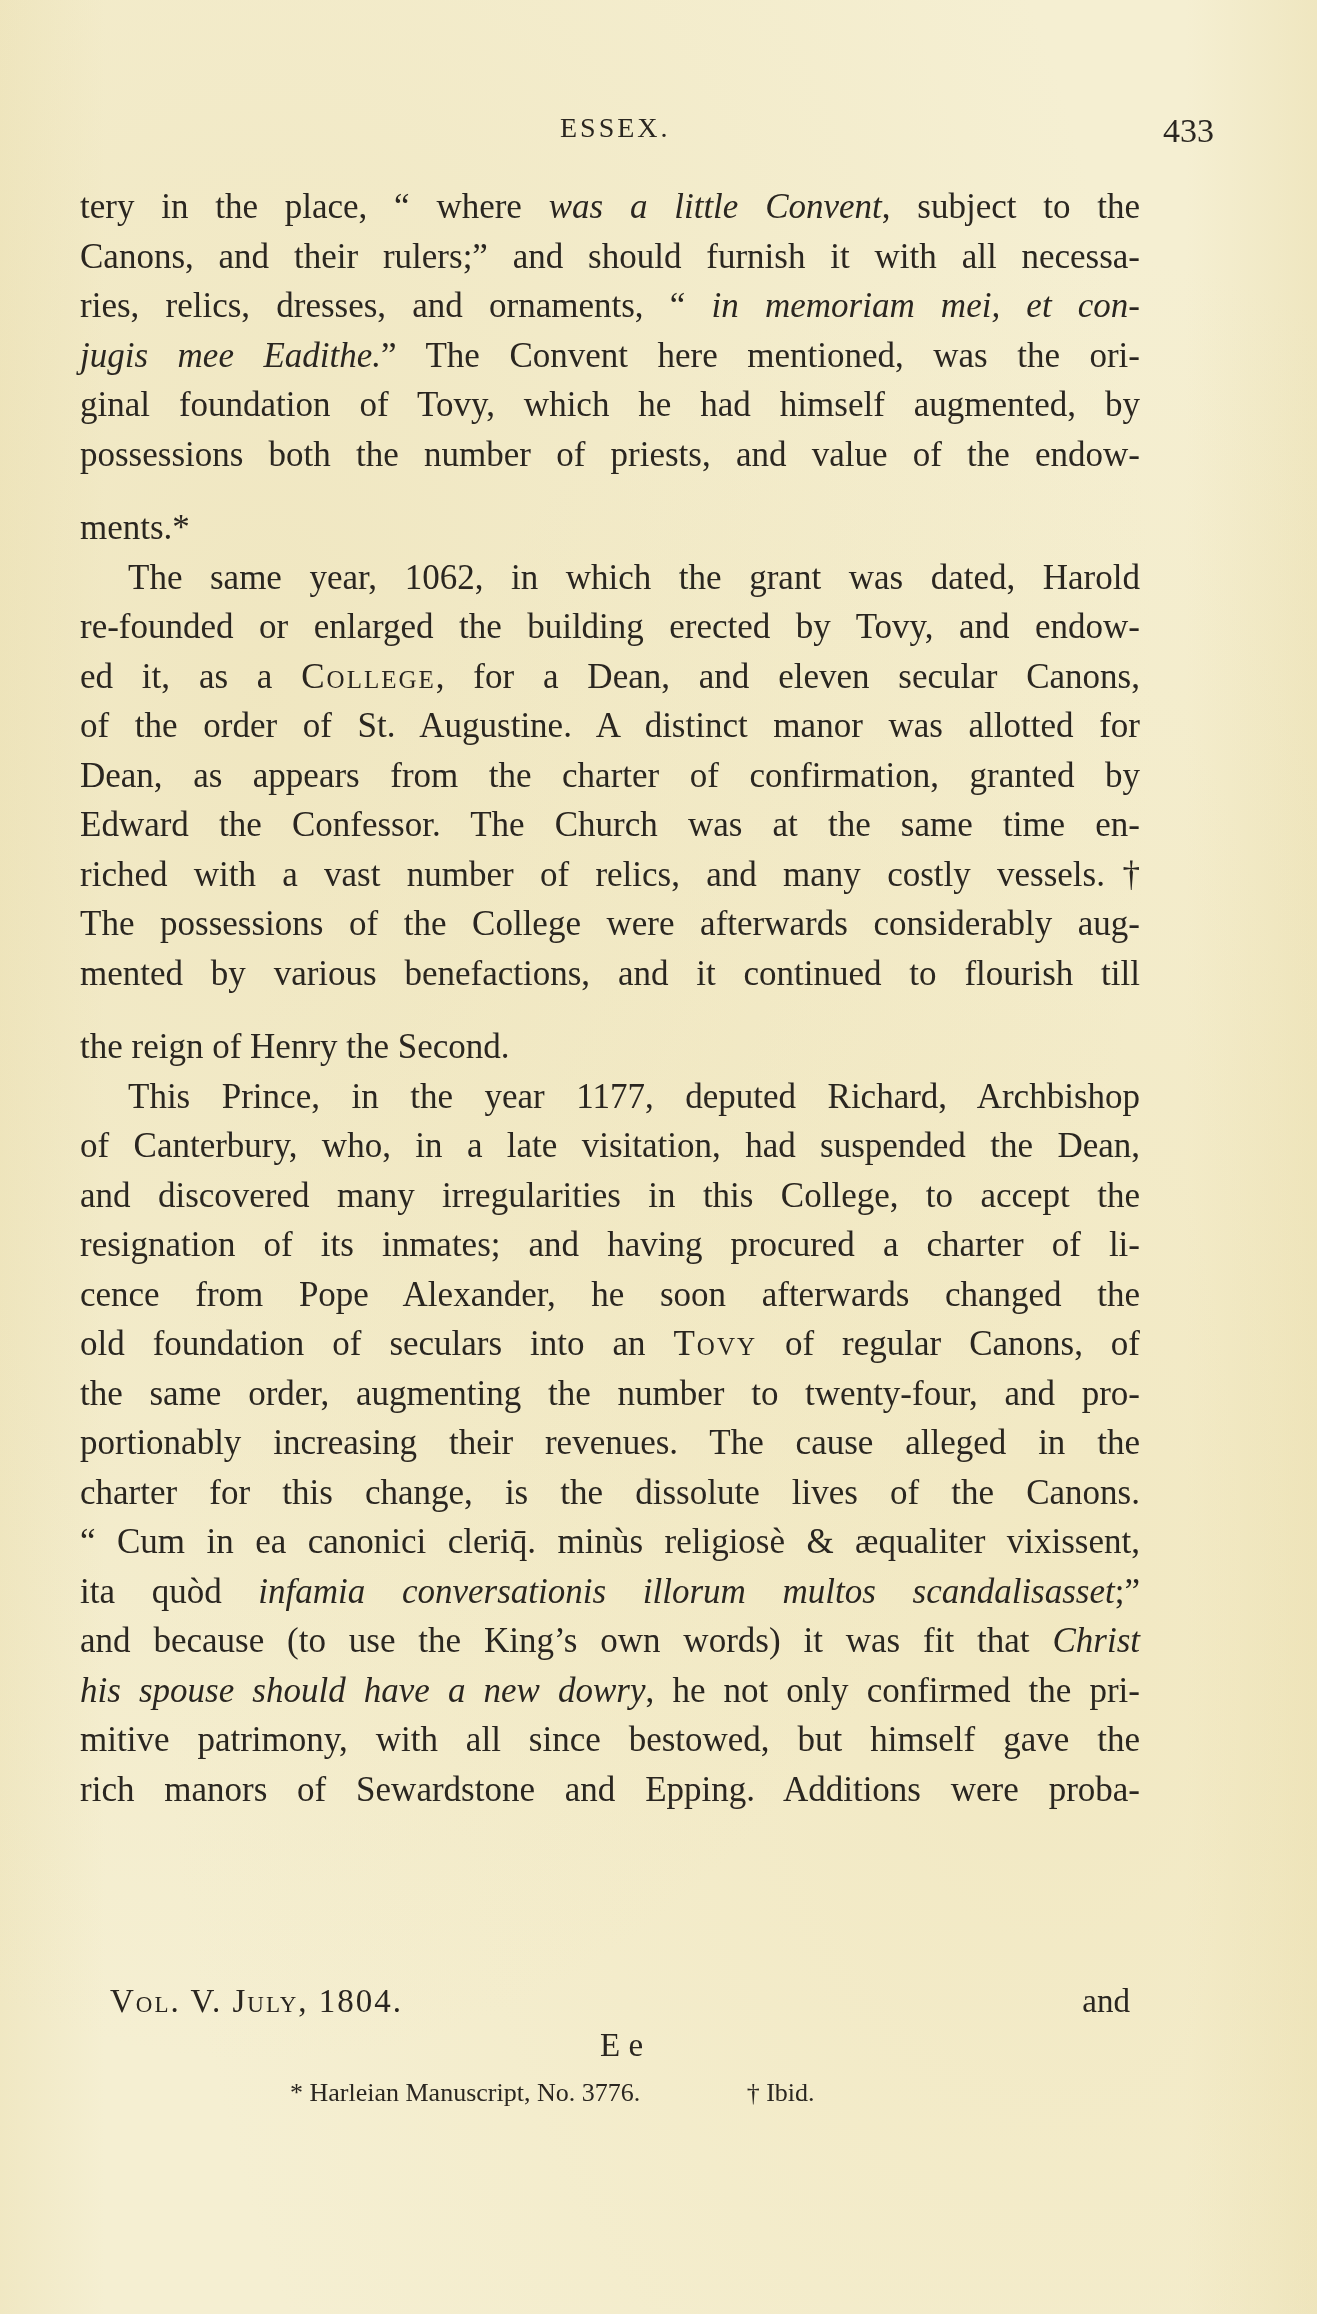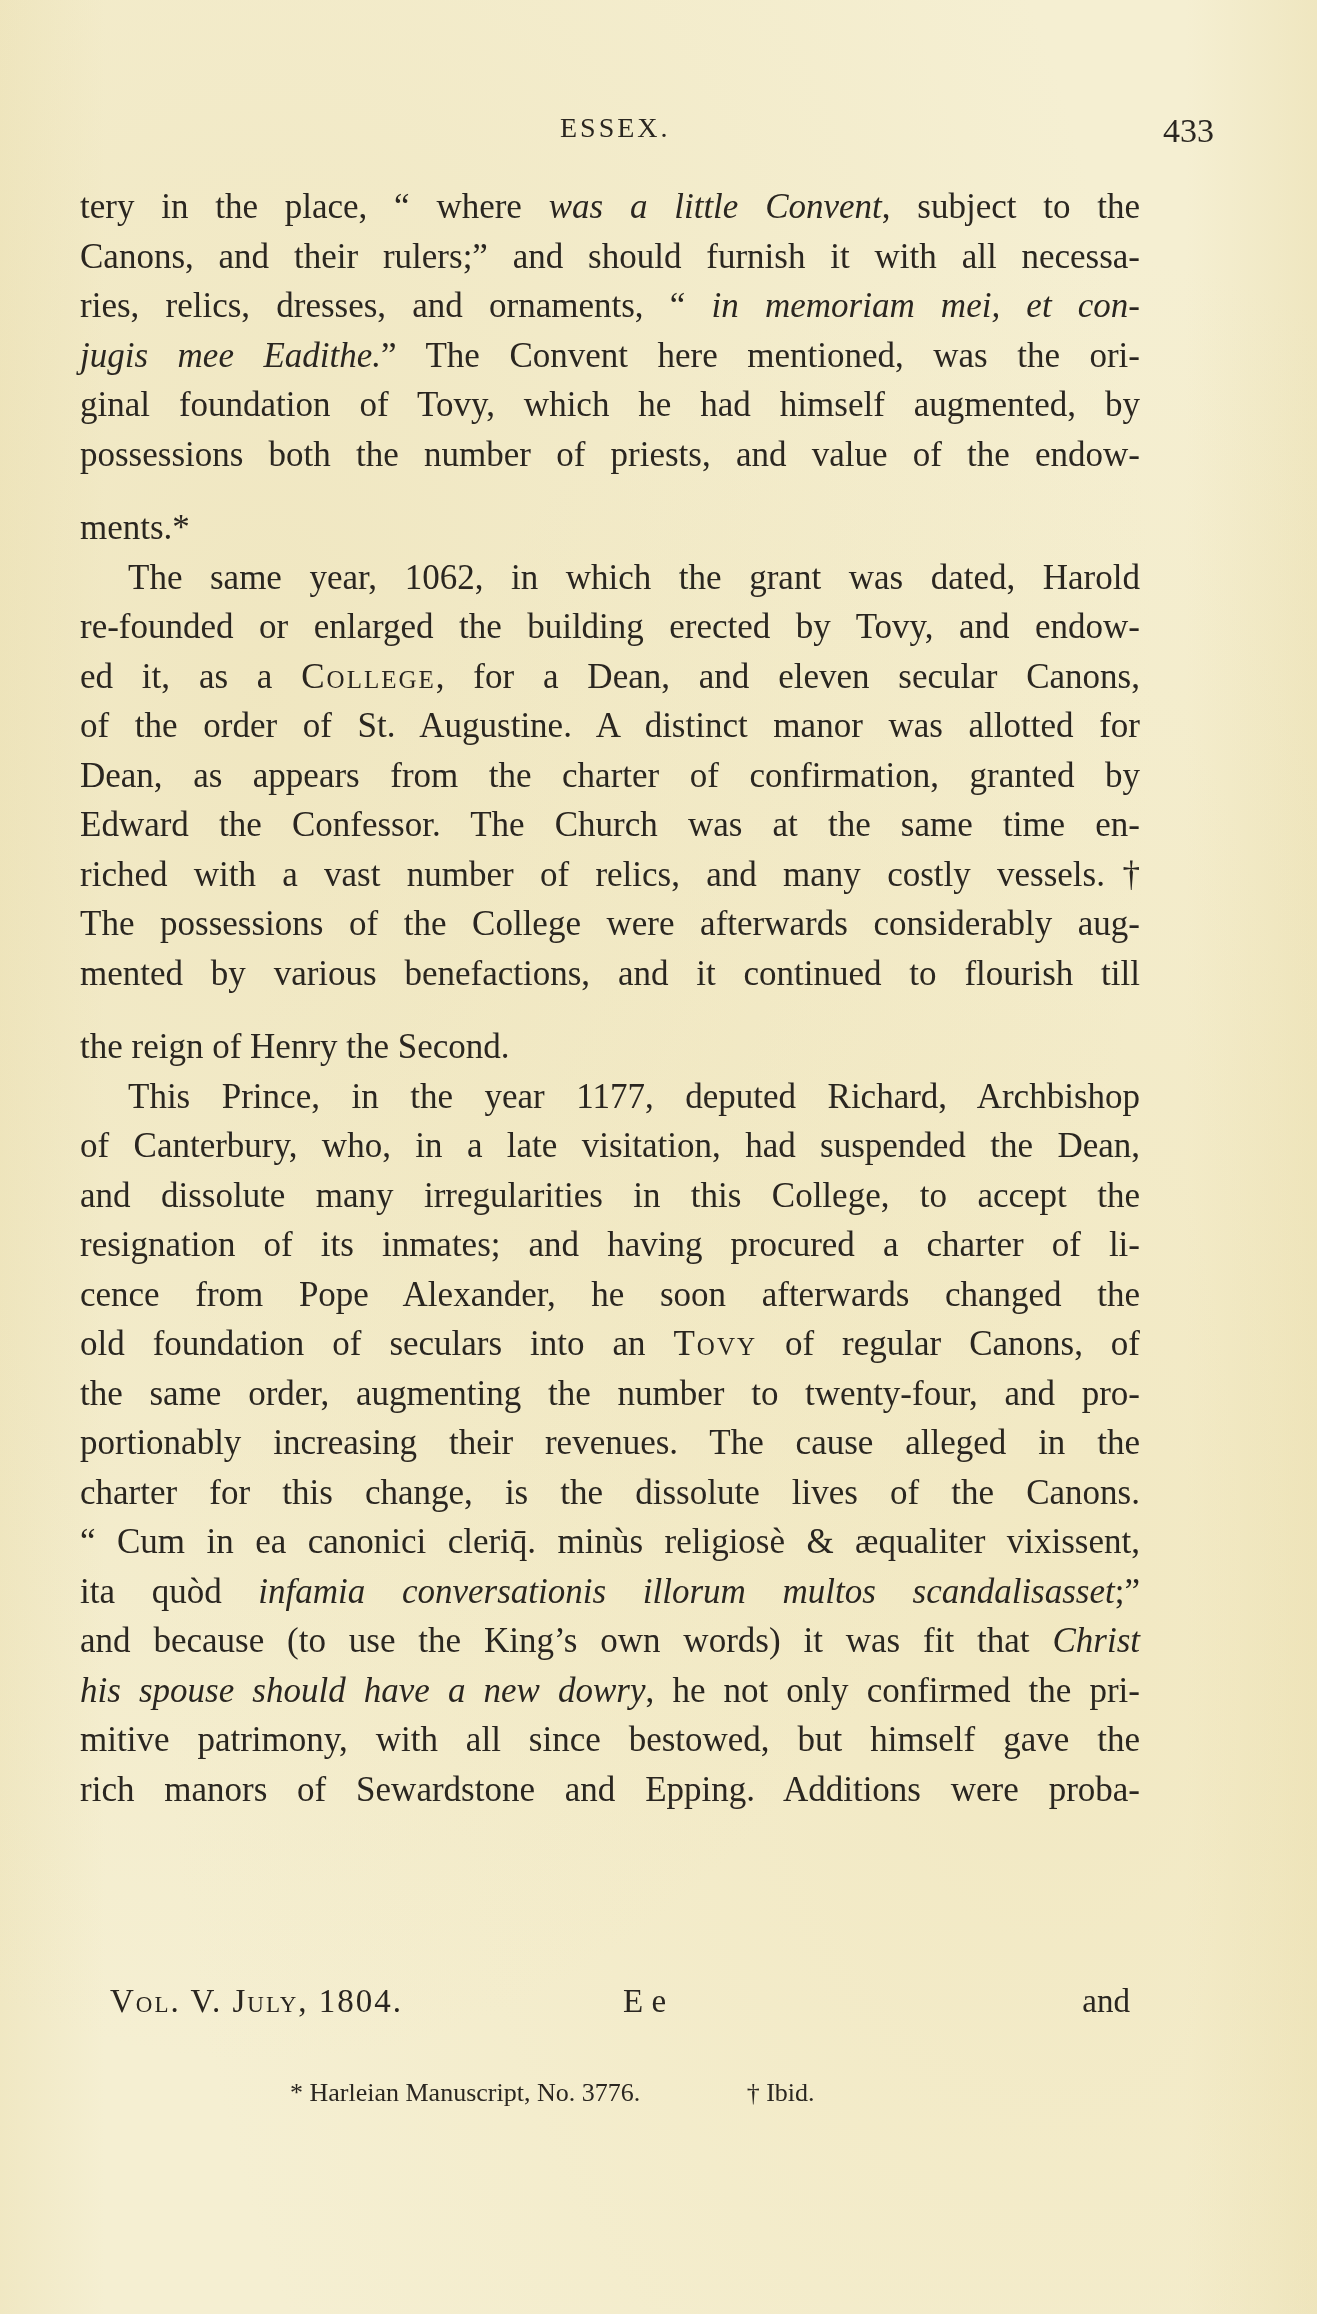--- a/index.html
+++ b/index.html
@@ -24,21 +24,21 @@
     font-size: 35px; line-height: 49.5px; height: 49.5px;
     white-space: nowrap; text-align: justify; text-align-last: justify;
     transform-origin: left center;
   }
   .line.last { text-align-last: left; margin-top: 24px; }
   .line.indent { padding-left: 48px; box-sizing: border-box; }
   i { font-style: italic; }
   .sc { font-variant: small-caps; letter-spacing: 2px; }
   .signature { position: absolute; top: 1983px; left: 40px; width: 1060px; height: 50px; font-size: 33px; }
   .sig-vol { position: absolute; left: 0; }
-  .sig-mark { position: absolute; left: 513px; }
+  .sig-mark { position: absolute; left: 490px; margin-top: 44px; }
   .sig-catch { position: absolute; right: 40px; }
   .footnotes { position: absolute; top: 2078px; left: 220px; font-size: 26px; }
   .fn { display: inline-block; margin-right: 100px; }
 </style>
 </head>
 <body>
 
 <div class="page">
   <div class="running-head">
     <span class="rh-title">ESSEX.</span>
@@ -58,21 +58,21 @@
       <div class="line"><span>ed it, as a </span><span class="sc">College</span><span>, for a Dean, and eleven secular Canons,</span></div>
       <div class="line"><span>of the order of St. Augustine.  A distinct manor was allotted for</span></div>
       <div class="line"><span>Dean, as appears from the charter of confirmation, granted by</span></div>
       <div class="line"><span>Edward the Confessor.  The Church was at the same time en-</span></div>
       <div class="line"><span>riched with a vast number of relics, and many costly vessels.†</span></div>
       <div class="line"><span>The possessions of the College were afterwards considerably aug-</span></div>
       <div class="line"><span>mented by various benefactions, and it continued to flourish till</span></div>
       <div class="line last"><span>the reign of Henry the Second.</span></div>
       <div class="line indent"><span>This Prince, in the year 1177, deputed Richard, Archbishop</span></div>
       <div class="line"><span>of Canterbury, who, in a late visitation, had suspended the Dean,</span></div>
-      <div class="line"><span>and dissolute many irregularities in this College, to accept the</span></div>
+      <div class="line"><span>and discovered many irregularities in this College, to accept the</span></div>
       <div class="line"><span>resignation of its inmates; and having procured a charter of li-</span></div>
       <div class="line"><span>cence from Pope Alexander, he soon afterwards changed the</span></div>
       <div class="line"><span>old foundation of seculars into an </span><span class="sc">Tovy</span><span> of regular Canons, of</span></div>
       <div class="line"><span>the same order, augmenting the number to twenty-four, and pro-</span></div>
       <div class="line"><span>portionably increasing their revenues.  The cause alleged in the</span></div>
       <div class="line"><span>charter for this change, is the dissolute lives of the Canons.</span></div>
       <div class="line"><span>“ Cum in ea canonici cleriq̄. minùs religiosè &amp; æqualiter vixissent,</span></div>
       <div class="line"><span>ita quòd </span><i>infamia conversationis illorum multos scandalisasset</i><span>;”</span></div>
       <div class="line"><span>and because (to use the King’s own words) it was fit that </span><i>Christ</i></div>
       <div class="line"><i>his spouse should have a new dowry</i><span>, he not only confirmed the pri-</span></div>

